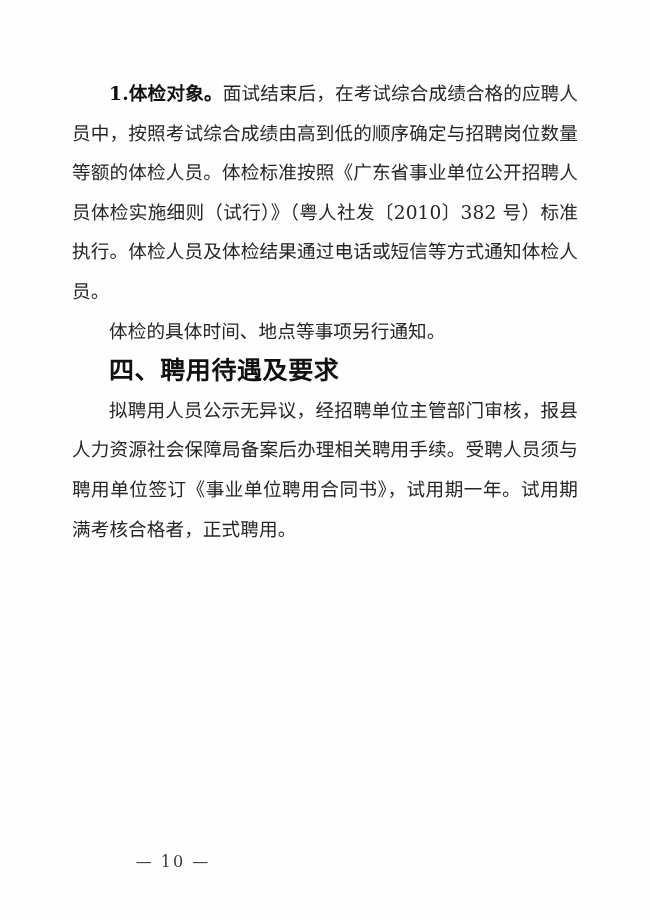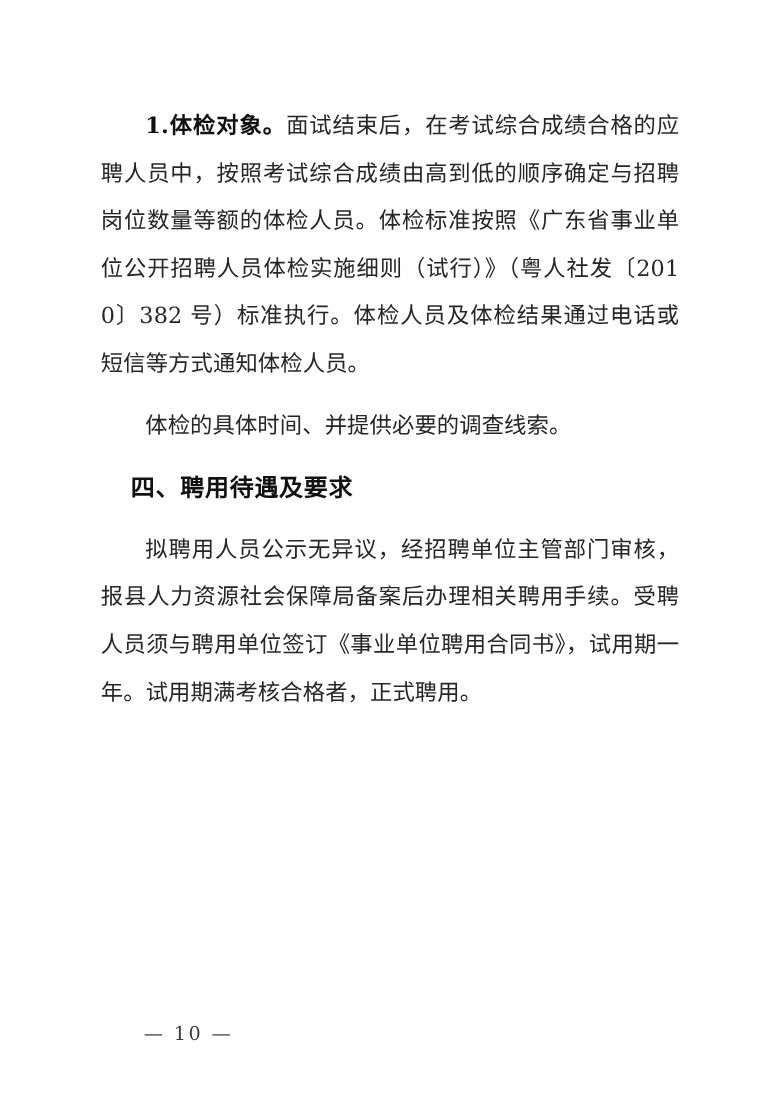--- a/index.html
+++ b/index.html
@@ -22,21 +22,21 @@
     box-sizing: border-box;
   }
   .content {
     position: absolute;
     left: 72px;
     top: 74px;
     width: 506px;
   }
   
   p.para {
-    margin: 12px;
+    margin: 0;
     font-family: "DejaVu Serif", "Liberation Serif", serif;
     font-size: 18.6px;
     line-height: 39.6px;
     text-align: justify;
     text-align-last: left;
     text-justify: inter-character;
     letter-spacing: 0.1px;
     color: #262626;
     text-indent: 37px;
     word-break: break-all;
@@ -47,50 +47,50 @@
   
   .runin {
     font-weight: 700;
     letter-spacing: 0.2px;
     color: #111111;
   }
   
   h2.heading {
     margin: 0;
     font-family: "DejaVu Sans", "Liberation Sans", sans-serif;
-    font-size: 20px;
+    font-size: 25px;
     font-weight: 700;
     line-height: 39.6px;
     letter-spacing: 0.6px;
     color: #111111;
     text-indent: 37px;
   }
   
   .footer {
     position: absolute;
-    left: 72px;
+    left: 88px;
     top: 852px;
     width: 170px;
     text-align: center;
     font-family: "DejaVu Serif", "Liberation Serif", serif;
     font-size: 16px;
     letter-spacing: 2px;
     color: #3a3a3a;
   }
 </style>
 </head>
 <body>
 
 <div class="page">
 
   <div class="content">
 
     <p class="para"><span class="runin">1.体检对象。</span><span>面试结束后，在考试综合成绩合格的应聘人员中，按照考试综合成绩由高到低的顺序确定与招聘岗位数量等额的体检人员。体检标准按照《广东省事业单位公开招聘人员体检实施细则（试行）》（粤人社发〔2010〕382 号）标准执行。体检人员及体检结果通过电话或短信等方式通知体检人员。</span></p>
 
-    <p class="para"><span>体检的具体时间、并提供必要的调查线索。</span></p>
+    <p class="para"><span>体检的具体时间、地点等事项另行通知。</span></p>
 
 
 
 
     <h2 class="heading">四、聘用待遇及要求</h2>
 
     <p class="para"><span>拟聘用人员公示无异议，经招聘单位主管部门审核，报县人力资源社会保障局备案后办理相关聘用手续。受聘人员须与聘用单位签订《事业单位聘用合同书》，试用期一年。试用期满考核合格者，正式聘用。</span></p>
 
   </div>
 

